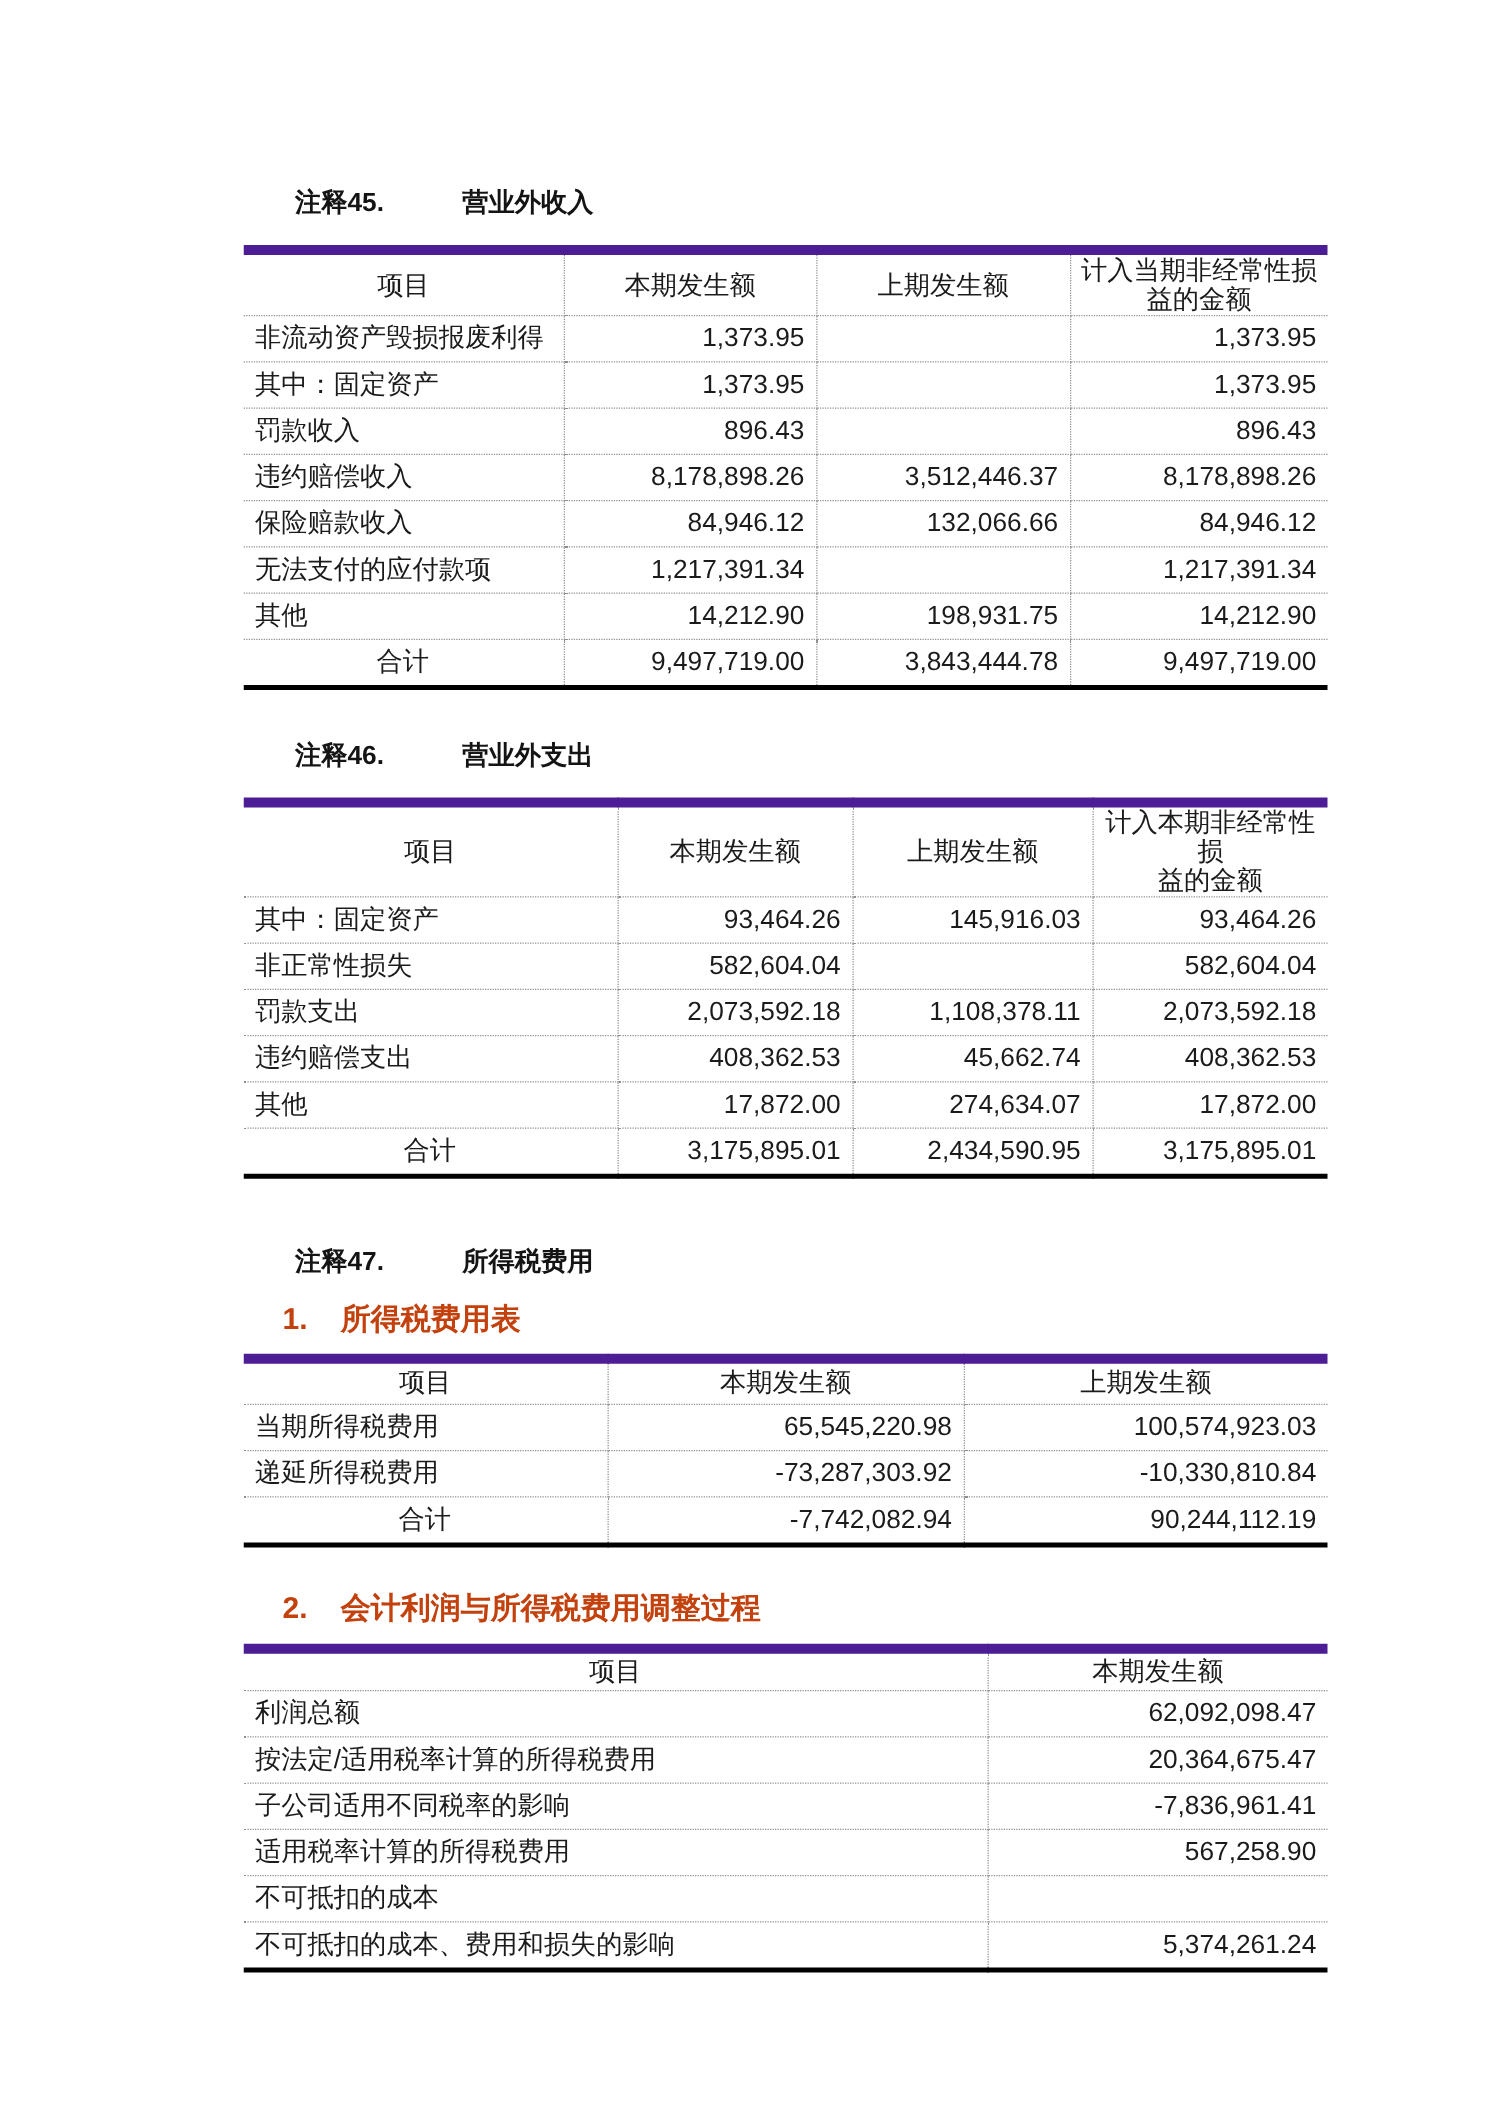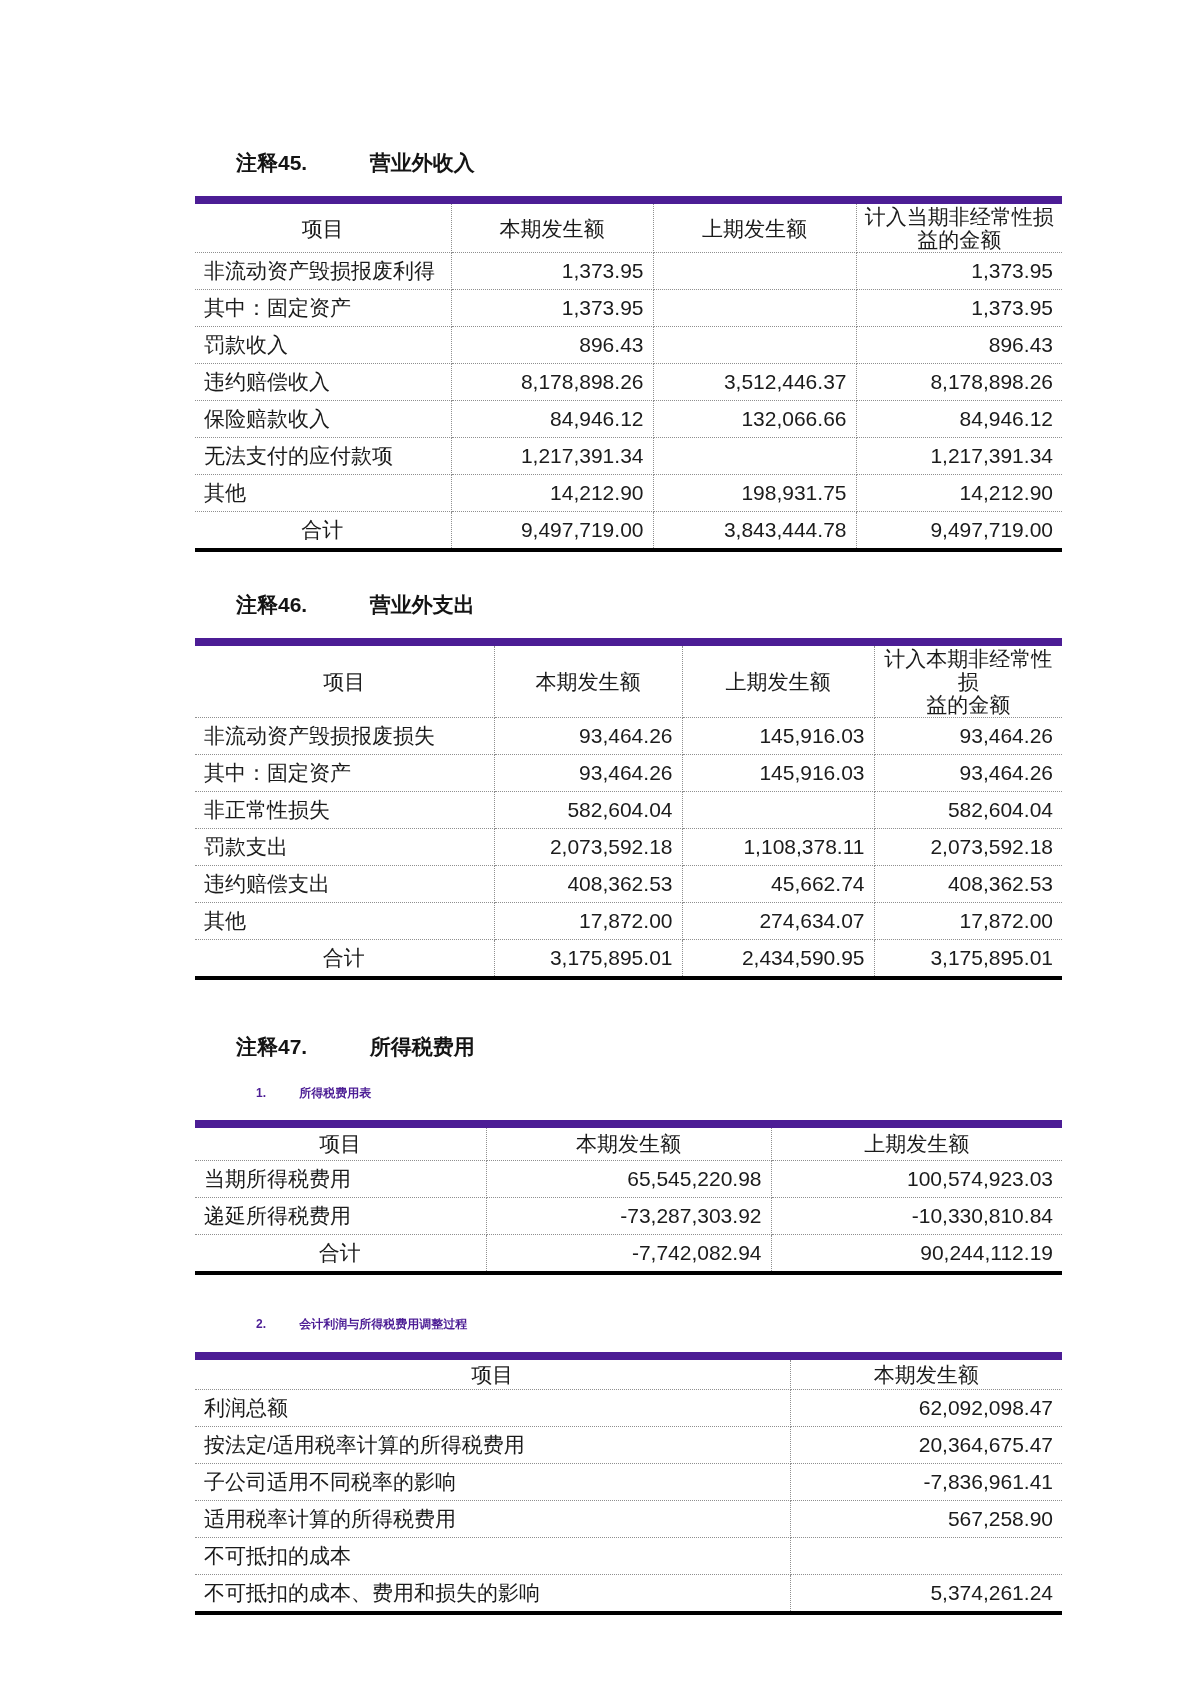--- a/index.html
+++ b/index.html
@@ -24,25 +24,25 @@
   }
   .note-h {
     margin: 0 0 20px 41px;
     font-size: 21px;
     font-weight: bold;
     line-height: 26px;
     color: #141414;
   }
   .nh-label { display: inline-block; min-width: 128px; }
   .sub-h {
-    margin: 12px 0 14px 61px;
-    font-size: 12px;
+    margin: 12px 0 14px 31px;
+    font-size: 24px;
     font-weight: bold;
     line-height: 26px;
-    color: #4c1d95;
+    color: #c2410c;
   }
   .sub-h .sh-label { display: inline-block; min-width: 40px; }
   .sec-note46 { margin-top: 40px; }
   .sec-note47 { margin-top: 54px; }
   .sub-block-2 .sub-h { margin-top: 36px; margin-bottom: 15px; }
 
   table.fin {
     border-collapse: collapse;
     table-layout: fixed;
     width: 867px;
@@ -174,26 +174,20 @@
             <tr>
               <th>项目</th>
               <th>本期发生额</th>
               <th>上期发生额</th>
               <th>计入本期非经常性损
 益的金额</th>
             </tr>
           </thead>
           <tbody>
             <tr>
-              <td class="c-item">非流动资产毁损报废损失</td>
-              <td class="c-num">93,464.26</td>
-              <td class="c-num">145,916.03</td>
-              <td class="c-num">93,464.26</td>
-            </tr>
-            <tr>
               <td class="c-item">其中：固定资产</td>
               <td class="c-num">93,464.26</td>
               <td class="c-num">145,916.03</td>
               <td class="c-num">93,464.26</td>
             </tr>
             <tr>
               <td class="c-item">非正常性损失</td>
               <td class="c-num">582,604.04</td>
               <td class="c-num"></td>
               <td class="c-num">582,604.04</td>

